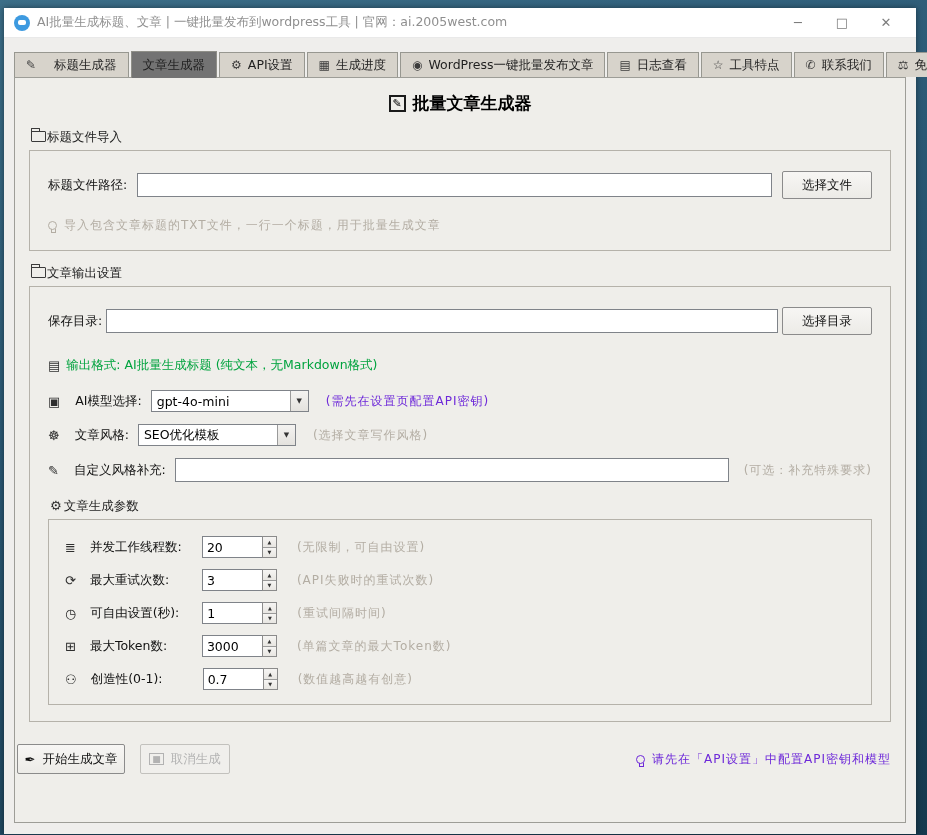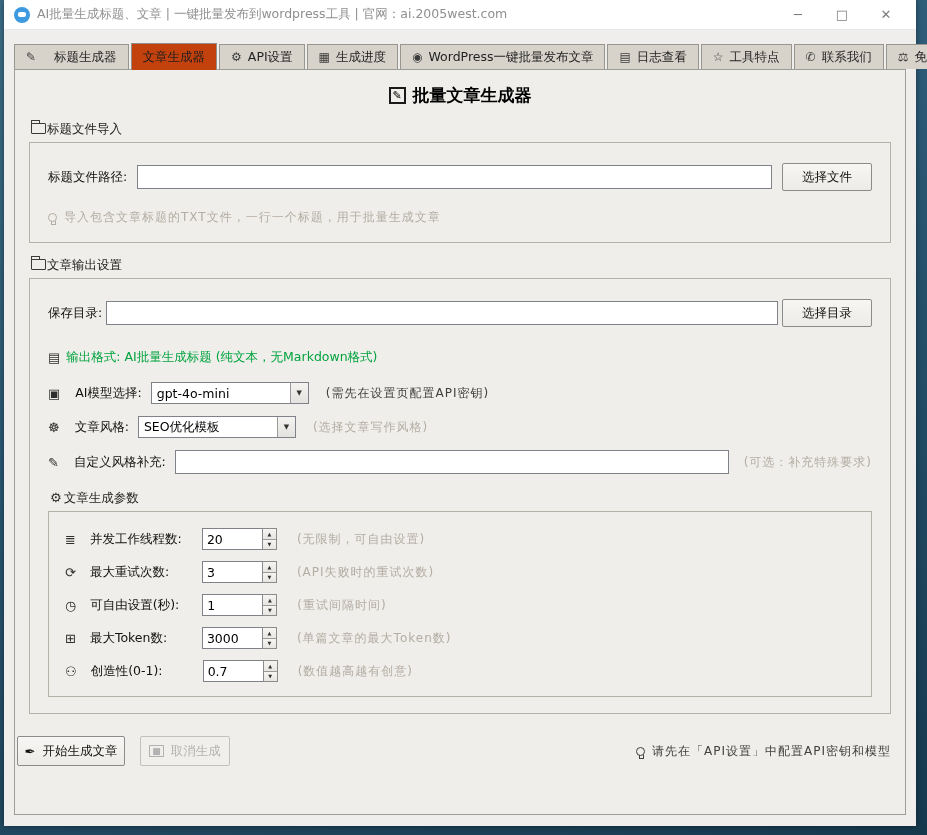--- a/index.html
+++ b/index.html
@@ -1,20 +1,20 @@
 <!DOCTYPE html>
 <html><head>
 <meta charset="utf-8">
 <style>
   * { margin:0; padding:0; box-sizing:border-box; }
   html,body { width:927px; height:835px; overflow:hidden;
     font-family:"DejaVu Sans","Liberation Sans",sans-serif; }
   body { background:linear-gradient(160deg,#3c6e88 0%,#2a5874 40%,#16394e 100%); position:relative; }
 
-  .window { position:absolute; left:4px; top:0; width:912px; height:826px;
+  .window { position:absolute; left:4px; top:8px; width:912px; height:826px;
     background:#efeeec; box-shadow:0 0 6px rgba(0,0,0,.45); }
 
   
   .titlebar { height:30px; background:#ffffff; display:flex; align-items:center;
     padding:0 8px; border-bottom:1px solid #e9e9e9; }
   .app-logo { width:16px; height:16px; border-radius:50%; background:#3d9ae0;
     margin:0 7px 0 2px; position:relative; flex:0 0 auto; }
   .app-logo::after { content:""; position:absolute; left:4px; top:5px; width:8px; height:5px;
     background:#fff; border-radius:2px; }
   .titlebar-text { font-size:12.5px; color:#8f8f8f; flex:1 1 auto; white-space:nowrap;
@@ -26,21 +26,21 @@
   
   .client { padding:12px 10px 0 10px; height:796px; }
 
   
   .tabbar { display:flex; align-items:flex-end; height:27px; margin-left:0; position:relative; z-index:2; }
   .tab { height:25px; display:flex; align-items:center; padding:0 11px;
     background:#d7d3cb; border:1px solid #979790; border-bottom:none; margin-right:2px;
     font-size:12.5px; color:#1f1f1f; white-space:nowrap; cursor:default; }
   .tab .t-icon { font-size:12px; color:#3c3c3c; margin-right:6px; }
   .tab.first .t-icon { margin-right:18px; }
-  .tab.active { background:#c2410c; height:27px; margin-bottom:-1px; border-color:#8f8f88;
+  .tab.active { background:#737373; height:27px; margin-bottom:-1px; border-color:#8f8f88;
     padding-top:1px; }
 
   .panel { height:746px; background:#efeeea; border:1px solid #9d9d97; position:relative;
     padding:8px 8px 0 8px; }
 
   .page-title { text-align:center; font-size:17px; font-weight:bold; color:#000;
     margin-top:6px; display:flex; align-items:center; justify-content:center; gap:7px; }
   .doc-pencil { display:inline-flex; width:17px; height:17px; border:2px solid #1a1a1a;
     align-items:center; justify-content:center; font-size:11px; font-weight:normal; }
 
@@ -63,21 +63,21 @@
     border-radius:2px; font-size:12.5px; color:#111; display:inline-flex; align-items:center;
     justify-content:center; gap:7px; cursor:default; font-family:inherit; }
 
   .hint { font-size:12px; color:#b3ada3; letter-spacing:1px; white-space:nowrap; }
   .bulb { display:inline-block; width:9px; height:9px; border:1px solid currentColor;
     border-radius:50%; position:relative; margin-right:7px; vertical-align:-1px; }
   .bulb::after { content:""; position:absolute; left:2px; bottom:-4px; width:3px; height:3px;
     border-left:1px solid currentColor; border-right:1px solid currentColor;
     border-bottom:1px solid currentColor; }
 
-  .green { color:#00a33e; } .orange { color:#404040; }
+  .green { color:#00a33e; } .orange { color:#6d28d9; }
   .mini-icon { font-size:13px; color:#2e2e2e; margin-right:6px; }
 
   
   .combo { width:158px; height:22px; border:1px solid #7f8389; background:#fff; display:flex;
     align-items:center; cursor:default; }
   .combo-val { flex:1; font-size:12.5px; padding-left:5px; color:#000; white-space:nowrap; overflow:hidden; }
   .combo-arrow { width:18px; height:100%; border-left:1px solid #9a9a9a;
     background:linear-gradient(#f4f3f1,#e4e2de); display:flex; align-items:center;
     justify-content:center; font-size:7px; color:#333; }
 

